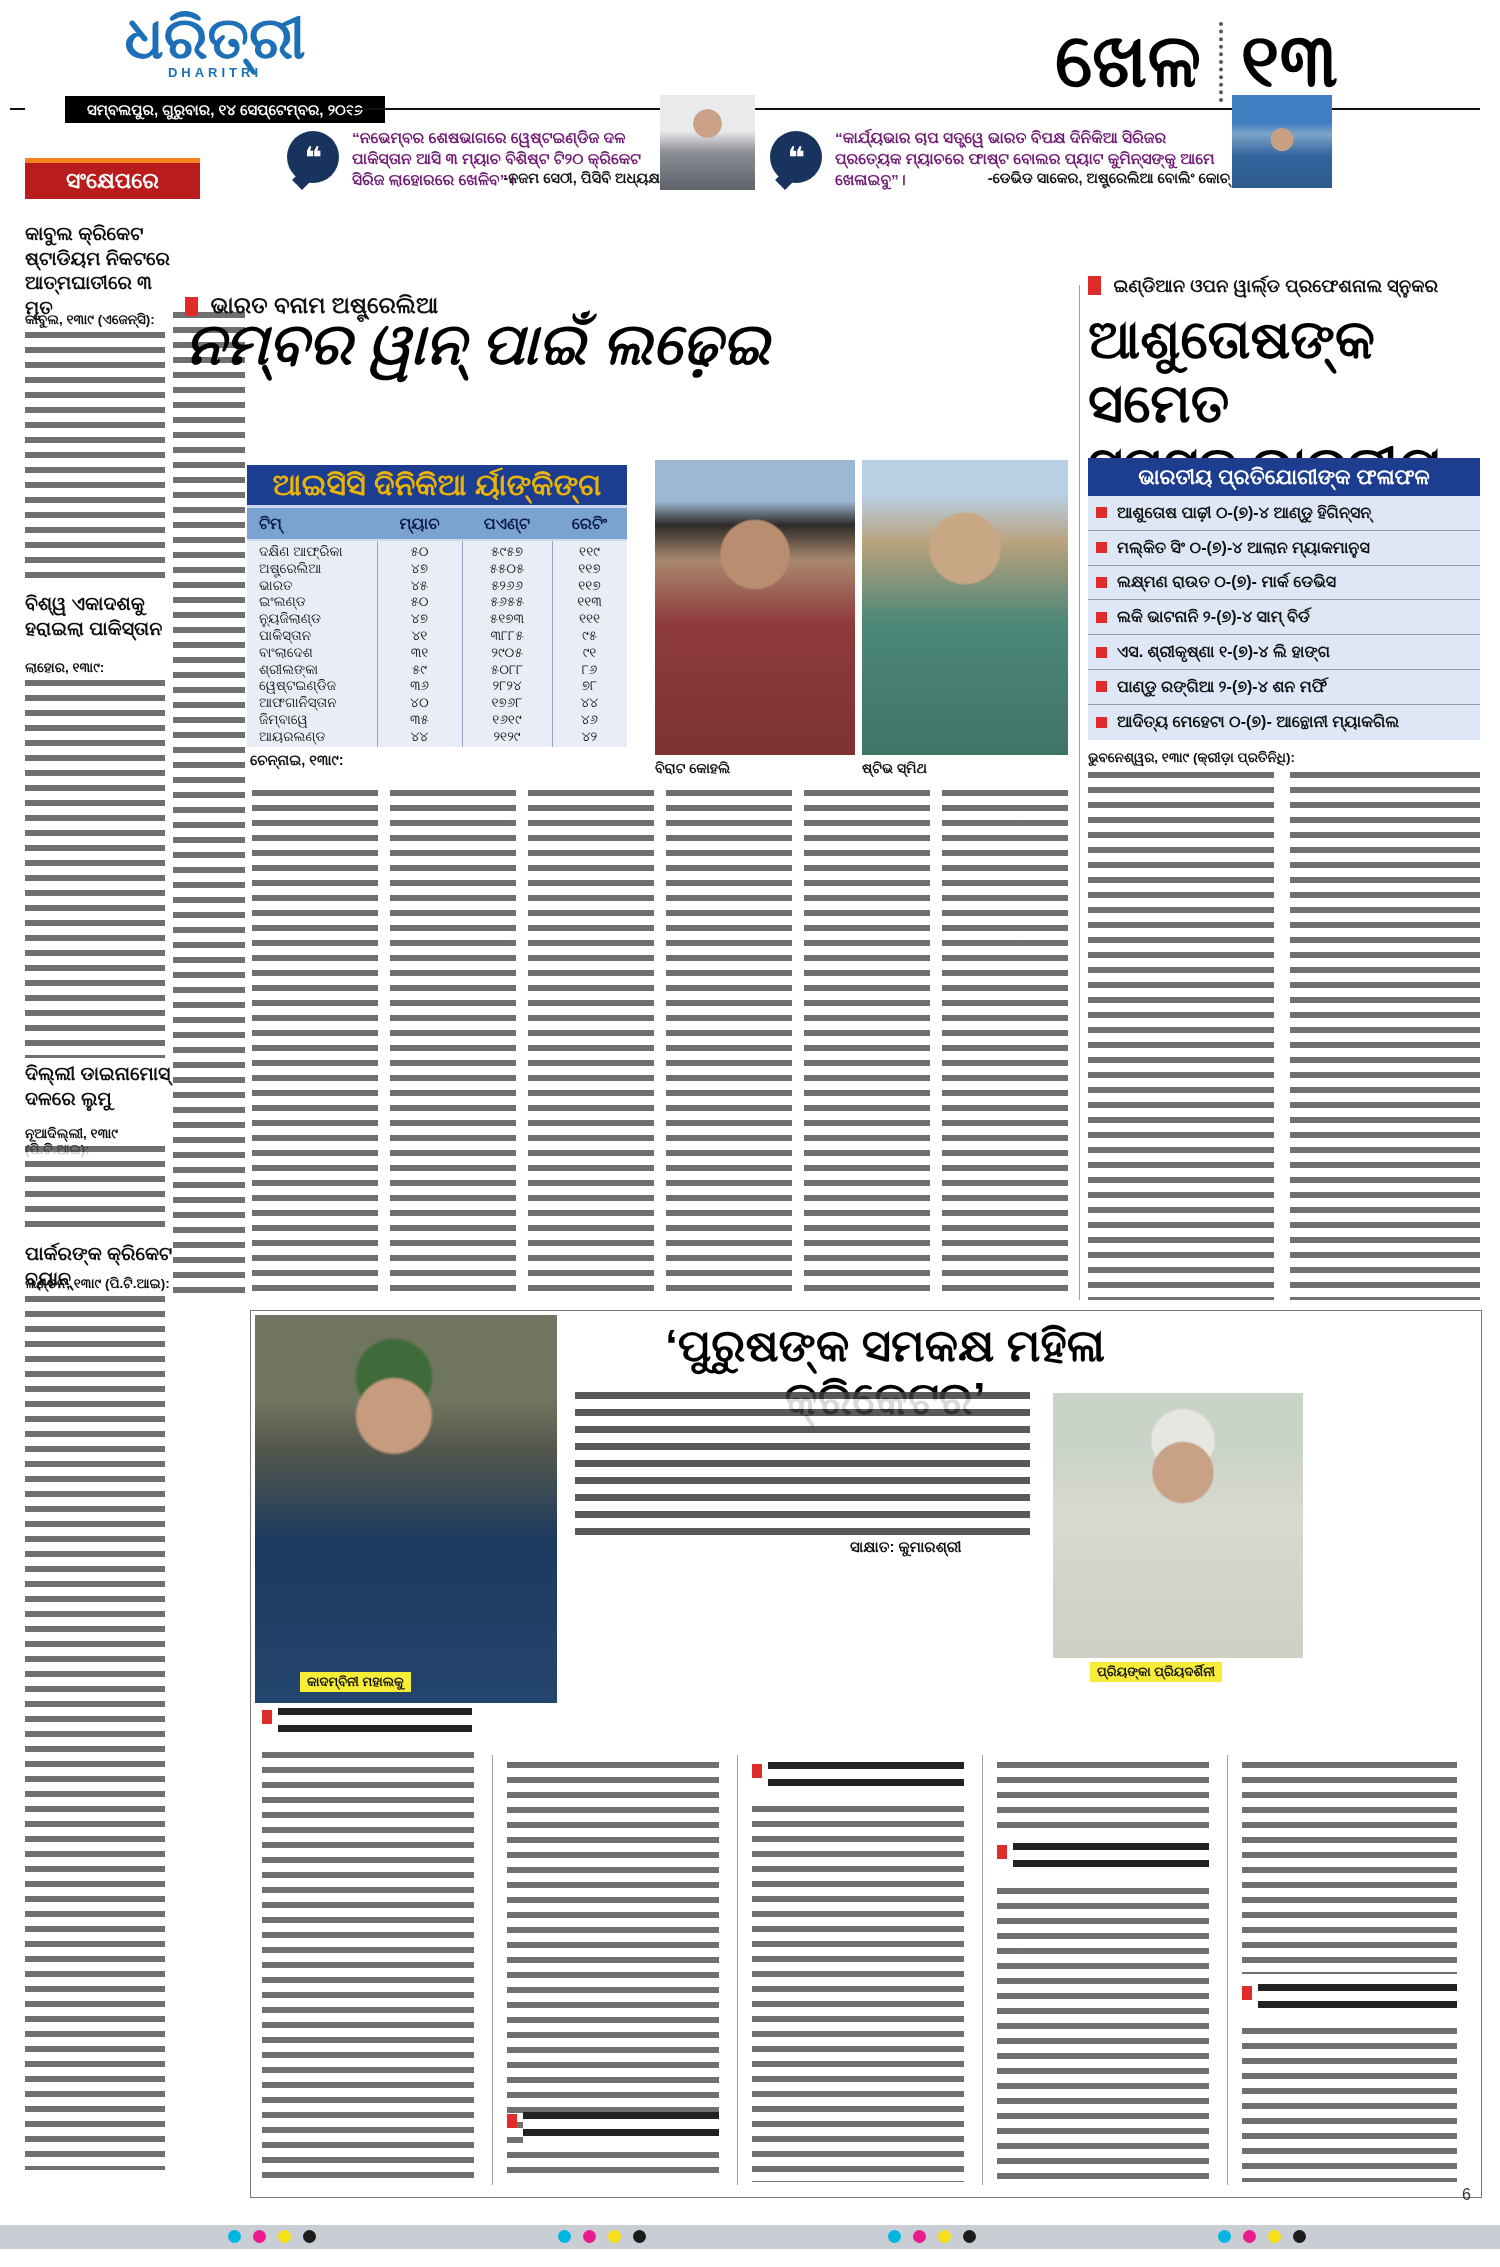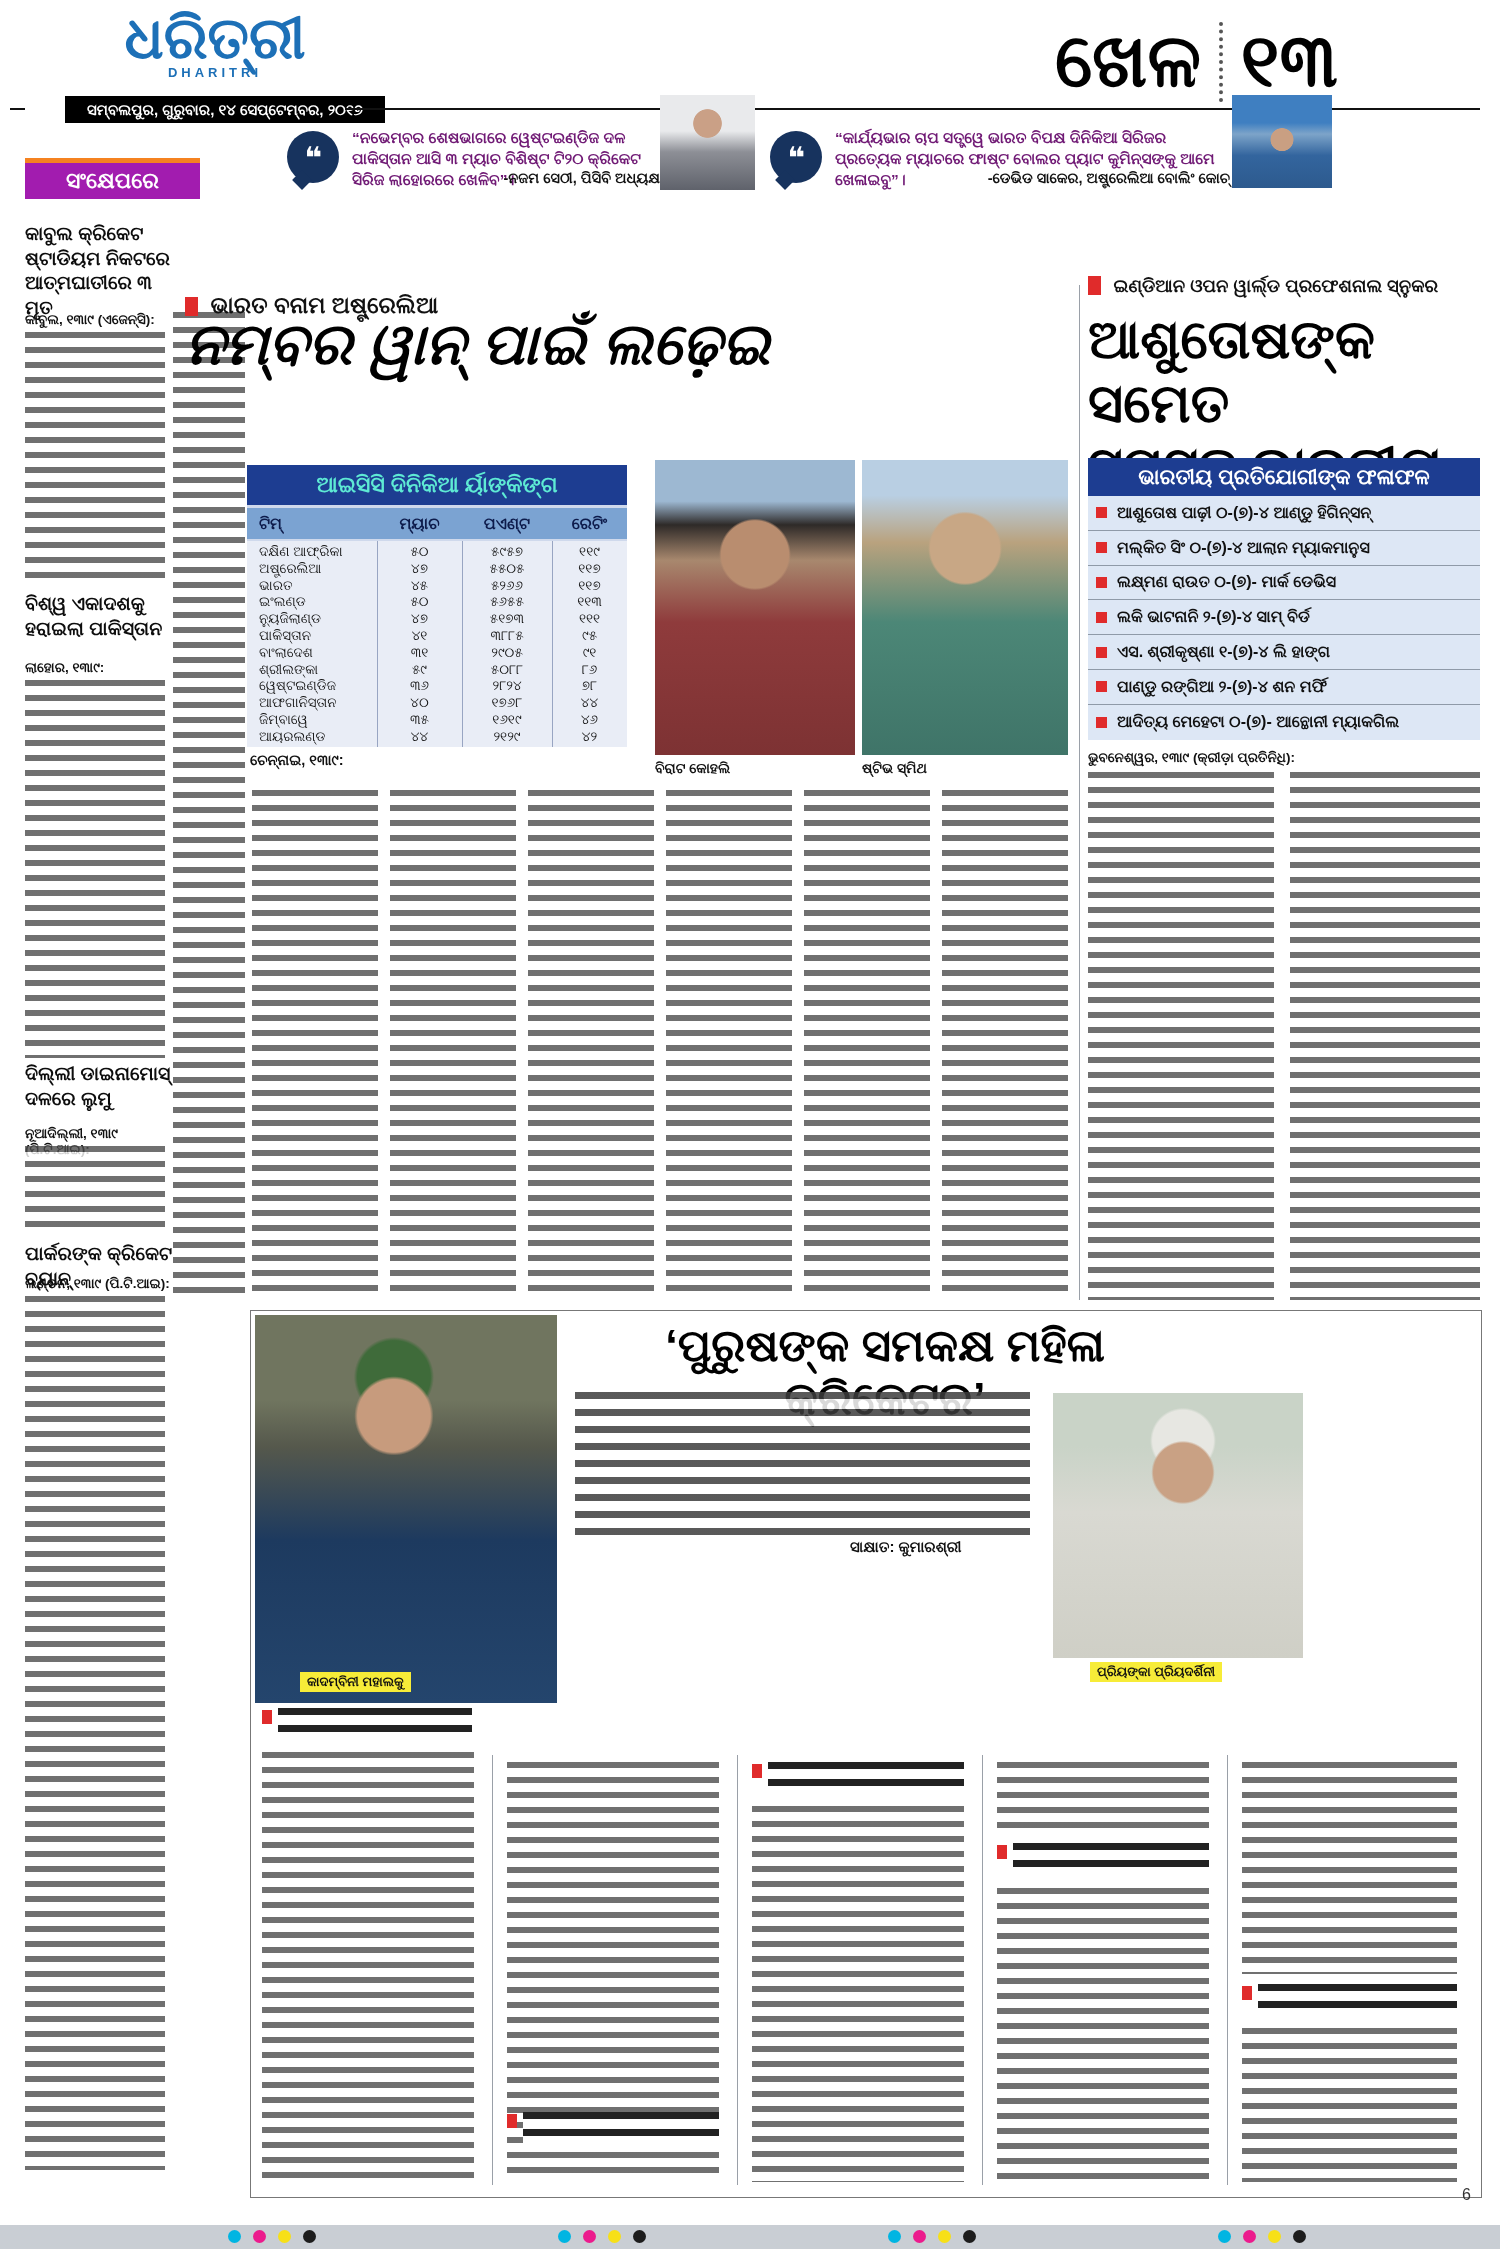--- a/index.html
+++ b/index.html
@@ -12,27 +12,27 @@
   .rule{position:absolute;background:#111;}
   .grule{position:absolute;background:#9aa0a8;}
   .red-sq{display:inline-block;width:13px;height:19px;background:#e02b2b;margin-right:8px;vertical-align:-3px;}
   .kicker{font-weight:bold;font-size:23px;color:#111;white-space:nowrap;}
   .headline{font-weight:900;color:#000;}
   .quote-icon{width:52px;height:52px;border-radius:50%;background:#17335e;color:#fff;
               display:flex;align-items:center;justify-content:center;font-size:30px;font-weight:bold;}
   .quote-tail{position:absolute;width:14px;height:14px;background:#17335e;transform:rotate(45deg);}
   .quote-text{font-weight:bold;font-size:15.5px;line-height:1.35;color:#701a75;}
   .attrib{font-weight:bold;font-size:14.5px;color:#111;}
-  .section-box{background:#a21caf;border-top:5px solid #f58220;color:#fff;font-weight:bold;
+  .section-box{background:#b91c1c;border-top:5px solid #f58220;color:#fff;font-weight:bold;
                font-size:22px;display:flex;align-items:center;justify-content:center;}
   .side-head{font-weight:bold;font-size:19px;line-height:1.3;color:#0d0d0d;}
   .dateline{font-weight:bold;font-size:13.5px;color:#111;}
   
   .rk{position:absolute;left:247px;top:465px;width:380px;height:282px;}
-  .rk .title{background:#1d3d91;color:#5eead4;font-weight:bold;font-size:22px;height:40px;
+  .rk .title{background:#1d3d91;color:#eab308;font-weight:bold;font-size:30px;height:40px;
              display:flex;align-items:center;justify-content:center;border-bottom:3px solid #cfd9ec;}
   .rk .cols{background:#7ba3d2;color:#0d1b4b;font-weight:bold;font-size:16px;height:31px;
             display:flex;align-items:center;border-bottom:2px solid #cfd9ec;}
   .rk .body{background:#e9edf6;position:relative;height:206px;padding-top:3px;box-sizing:border-box;}
   .rk .row{display:flex;font-size:13.5px;height:16.8px;line-height:16.8px;color:#111;}
   .c-team{width:130px;padding-left:12px;box-sizing:border-box;text-align:left;}
   .c-m{width:85px;text-align:center;}
   .c-p{width:90px;text-align:center;}
   .c-r{width:75px;text-align:center;}
   .vline{position:absolute;top:0;bottom:0;width:1px;background:#98a5c2;}

